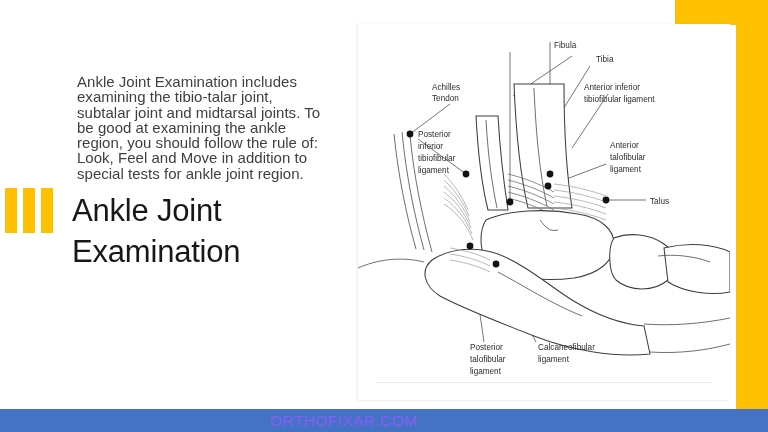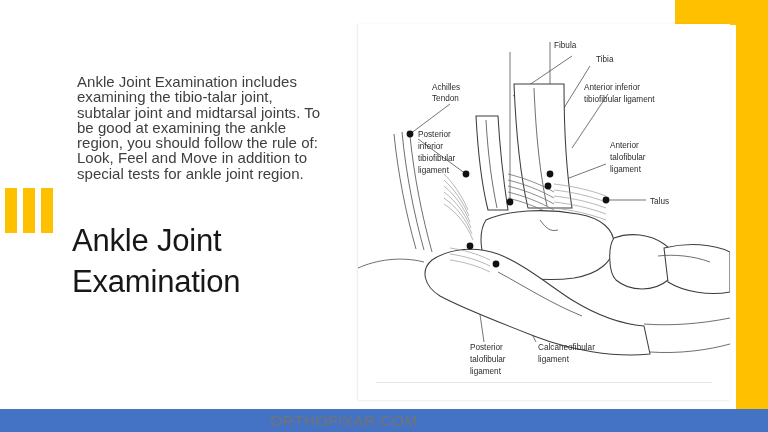--- a/index.html
+++ b/index.html
@@ -61,21 +61,20 @@
   #slide-title {
     position: absolute;
     left: 72px;
     top: 190px;
     width: 270px;
     font-size: 31px;
     line-height: 41px;
     font-weight: 400;
     color: #171717;
     letter-spacing: -0.2px;
-    margin-top: 30px;
   }
 
   
   #diagram-panel {
     position: absolute;
     left: 358px;
     top: 24px;
     width: 372px;
     height: 376px;
     background: #ffffff;
@@ -114,21 +113,21 @@
   }
   #footer-text {
     position: absolute;
     left: 0;
     top: 409px;
     width: 688px;
     height: 23px;
     line-height: 23px;
     text-align: center;
     font-size: 15.5px;
-    color: #737373;
+    color: #8b5cf6;
     letter-spacing: 0.4px;
   }
 </style>
 </head>
 <body>
 
 <div id="deco-corner-arm"></div>
 <div id="deco-right-bar"></div>
 <div id="deco-bars">
   <div class="bar"></div>

